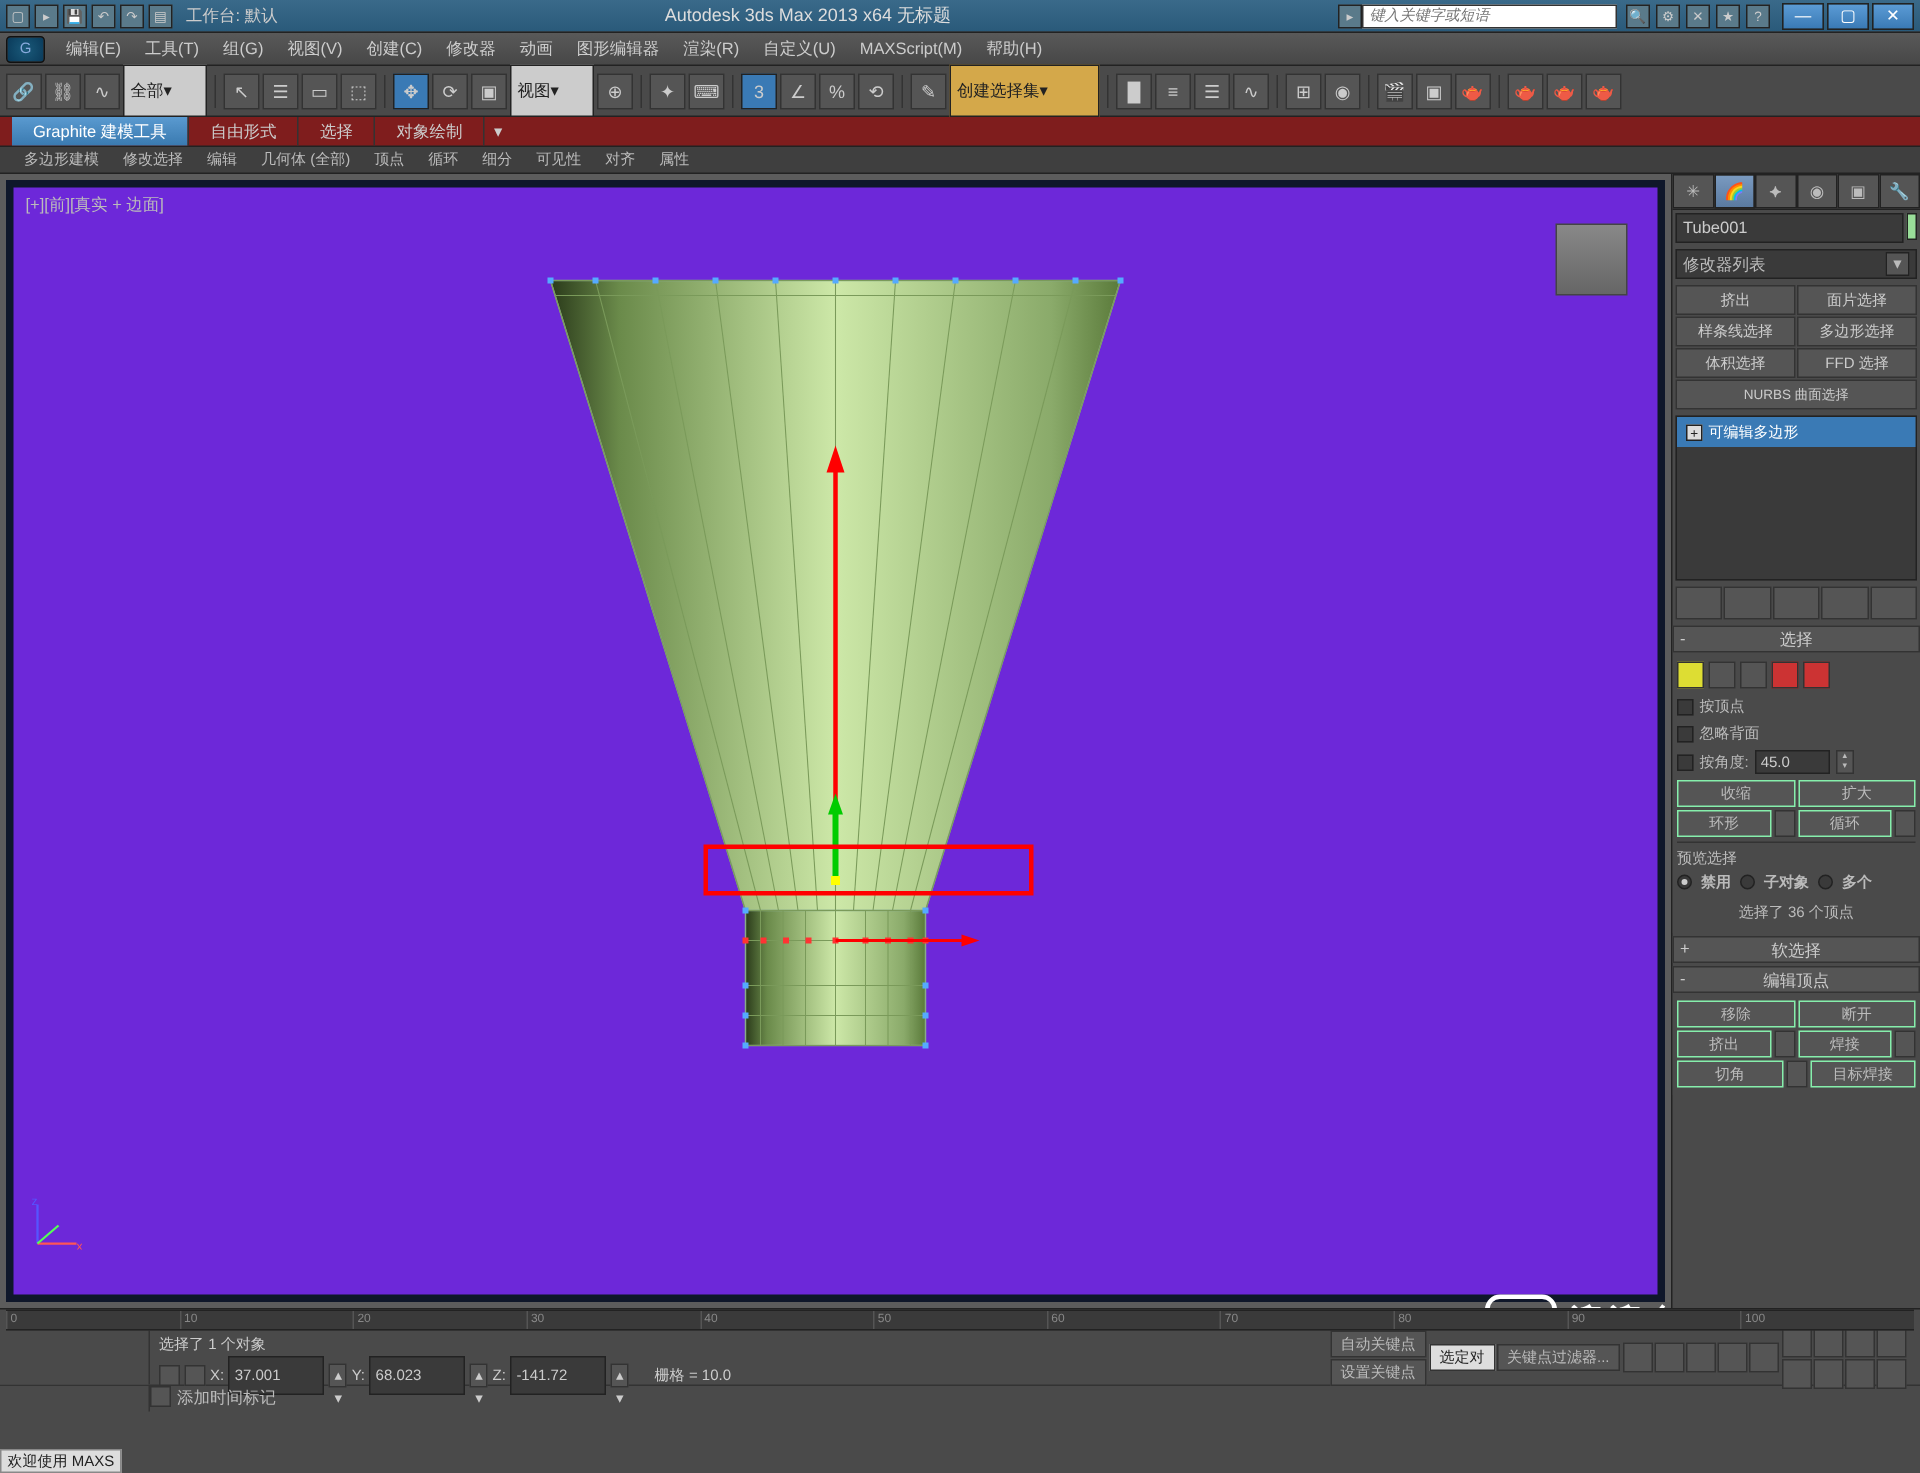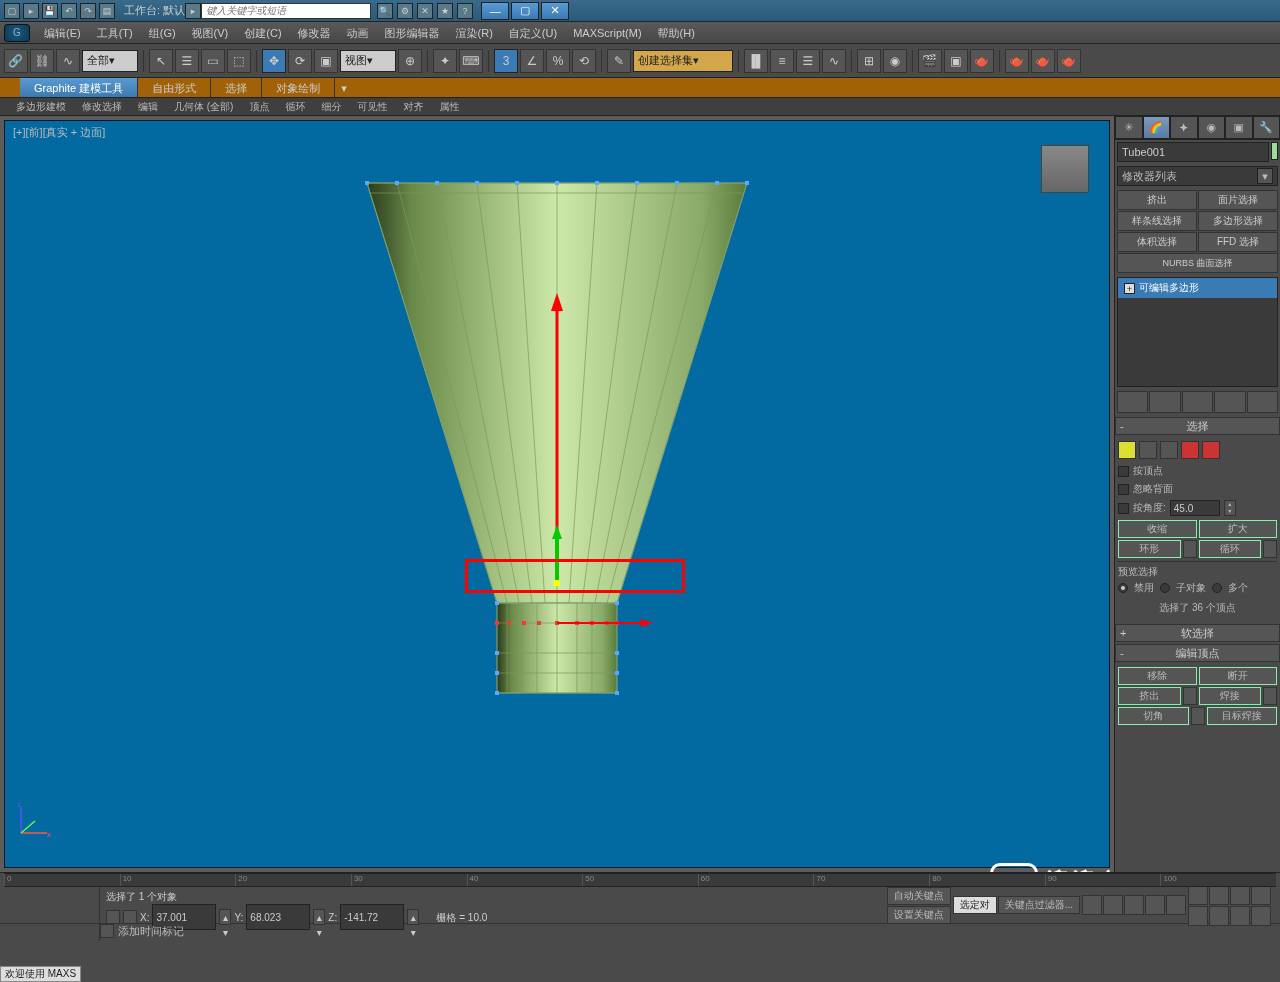--- a/index.html
+++ b/index.html
@@ -13,29 +13,29 @@
 .tb-right-icons { display: flex; gap: 4px; margin: 0 6px; }
 .tb-win { display: flex; }
 .tb-win div { width: 28px; height: 18px; background: linear-gradient(#5b9bd5,#3a7ab5); border: 1px solid #222; margin-left: 2px; display: flex; align-items: center; justify-content: center; color: #fff; font-size: 11px; }
 .menubar { height: 22px; background: linear-gradient(#595959,#474747); display: flex; align-items: center; padding-left: 4px; border-bottom: 1px solid #222; }
 .app-btn { width: 26px; height: 18px; background: radial-gradient(circle,#1a5a7a,#0a3a5a); border: 1px solid #111; border-radius: 3px; margin-right: 6px; display: flex; align-items: center; justify-content: center; color: #8ad; font-size: 10px; }
 .menu-item { padding: 0 8px; color: #ccc; font-size: 11px; height: 20px; line-height: 20px; }
 .toolbar-row { height: 34px; background: #4a4a4a; border-bottom: 1px solid #222; display: flex; align-items: center; padding: 0 4px; gap: 2px; }
 .tool-btn { width: 24px; height: 24px; background: #555; border: 1px solid #333; display: flex; align-items: center; justify-content: center; color: #ccc; font-size: 12px; }
 .tool-btn.active { background: #3a7ab5; border-color: #222; }
 .tool-sep { width: 1px; height: 22px; background: #333; margin: 0 3px; }
-.tool-dd { height: 22px; background: #ccc; color: #222; border: 1px solid #222; padding: 0 4px; font-size: 11px; display: flex; align-items: center; }
+.tool-dd { height: 35px; background: #ccc; color: #222; border: 1px solid #222; padding: 0 4px; font-size: 11px; display: flex; align-items: center; }
 .tool-dd.dark { background: #555; color: #ccc; }
-.ribbon-tabs { height: 20px; background: #a16207; display: flex; border-bottom: 1px solid #222; padding-left: 20px; }
+.ribbon-tabs { height: 20px; background: #7f1d1d; display: flex; border-bottom: 1px solid #222; padding-left: 8px; }
 .ribbon-tab { padding: 0 14px; font-size: 11px; color: #ccc; line-height: 20px; border-right: 1px solid #333; }
 .ribbon-tab.active { background: linear-gradient(#5a9ad0,#3a7ab0); color: #fff; }
 .ribbon-sub { height: 18px; background: #3f3f3f; display: flex; border-bottom: 1px solid #222; padding-left: 8px; }
 .ribbon-sub-item { padding: 0 8px; font-size: 10px; color: #bbb; line-height: 18px; }
 .main-area { position: absolute; top: 116px; left: 0; right: 166px; bottom: 110px; background: #5c5c5c; }
-.viewport { position: absolute; inset: 4px; background: #0369a1; border: 1px solid #0f172a; }
+.viewport { position: absolute; inset: 4px; background: #6d28d9; border: 5px solid #0f172a; }
 .vp-label { position: absolute; top: 4px; left: 8px; color: #bbb; font-size: 11px; }
 .viewcube { position: absolute; top: 24px; right: 20px; width: 48px; height: 48px; background: linear-gradient(#888,#666); border: 1px solid #444; }
 .axis-gizmo { position: absolute; bottom: 30px; left: 12px; width: 36px; height: 36px; }
 .right-panel { position: absolute; top: 116px; right: 0; width: 166px; bottom: 110px; background: #4a4a4a; border-left: 1px solid #222; display: flex; flex-direction: column; }
 .cmd-tabs { height: 24px; display: flex; background: #3a3a3a; border-bottom: 1px solid #222; }
 .cmd-tab { flex: 1; border: 1px solid #222; background: #555; display: flex; align-items: center; justify-content: center; }
 .cmd-tab.active { background: linear-gradient(#7a9ac0,#5a7aa0); }
 .obj-name { height: 20px; display: flex; margin: 2px; }
 .obj-name input { flex: 1; background: #3a3a3a; border: 1px solid #222; color: #ccc; padding: 0 4px; font-size: 11px; }
 .obj-color { width: 18px; height: 18px; background: #9d9; border: 1px solid #222; margin-left: 2px; }
@@ -56,21 +56,21 @@
 .sel-icons { display: flex; gap: 3px; margin: 3px 0; }
 .sel-icon { width: 18px; height: 18px; border: 1px solid #333; }
 .chk-row { display: flex; align-items: center; padding: 2px 0; gap: 4px; }
 .chk { width: 11px; height: 11px; border: 1px solid #222; background: #3a3a3a; }
 .spinner { width: 50px; height: 16px; background: #3a3a3a; border: 1px solid #222; color: #ccc; padding: 0 3px; font-size: 10px; display: flex; align-items: center; }
 .spin-arrows { width: 12px; height: 16px; background: #555; border: 1px solid #333; display: flex; flex-direction: column; }
 .spin-arrows div { flex: 1; text-align: center; font-size: 6px; line-height: 7px; }
 .btn-pair { display: flex; gap: 2px; margin: 2px 0; }
 .btn-pair .sbtn { flex: 1; height: 18px; background: #555; border: 1px solid #86efac; display: flex; align-items: center; justify-content: center; font-size: 10px; }
 .btn-pair .sq { width: 14px; height: 18px; background: #555; border: 1px solid #333; }
-.radio-row { display: flex; gap: 6px; align-items: center; padding: 2px 0; }
+.radio-row { display: flex; gap: 6px; align-items: center; padding: 2px 0; font-weight: bold; }
 .radio { width: 10px; height: 10px; border-radius: 50%; border: 1px solid #222; background: #3a3a3a; }
 .radio.checked::after { content: ''; display: block; width: 4px; height: 4px; background: #ccc; border-radius: 50%; margin: 2px; }
 .sel-info { text-align: center; padding: 4px; font-size: 10px; }
 .watermark { position: absolute; right: 60px; bottom: 60px; width: 230px; height: 70px; display: flex; align-items: center; gap: 8px; }
 .wm-logo { width: 48px; height: 48px; border: 3px solid #fff; border-radius: 10px; display: flex; align-items: center; justify-content: center; }
 .wm-play { width: 0; height: 0; border-left: 18px solid #fff; border-top: 12px solid transparent; border-bottom: 12px solid transparent; margin-left: 4px; }
 .wm-text { color: #fff; }
 .wm-text .big { font-size: 22px; font-weight: bold; letter-spacing: 4px; }
 .wm-text .small { font-size: 11px; letter-spacing: 2px; }
 .bottom-area { position: absolute; bottom: 0; left: 0; right: 0; height: 110px; background: #4a4a4a; border-top: 1px solid #222; }
@@ -99,20 +99,21 @@
 <div class="titlebar">
   <div class="tb-left">
     <div class="tb-icon">▢</div>
     <div class="tb-icon">▸</div>
     <div class="tb-icon">💾</div>
     <div class="tb-icon">↶</div>
     <div class="tb-icon">↷</div>
     <div class="tb-icon">▤</div>
     <span class="tb-workspace">工作台: 默认</span>
   </div>
+  <div class="tb-title">Autodesk 3ds Max  2013 x64    无标题</div>
   <div class="tb-icon">▸</div>
   <input class="tb-search" placeholder="键入关键字或短语" style="">
   <div class="tb-right-icons">
     <div class="tb-icon">🔍</div>
     <div class="tb-icon">⚙</div>
     <div class="tb-icon">✕</div>
     <div class="tb-icon">★</div>
     <div class="tb-icon">?</div>
   </div>
   <div class="tb-win">

